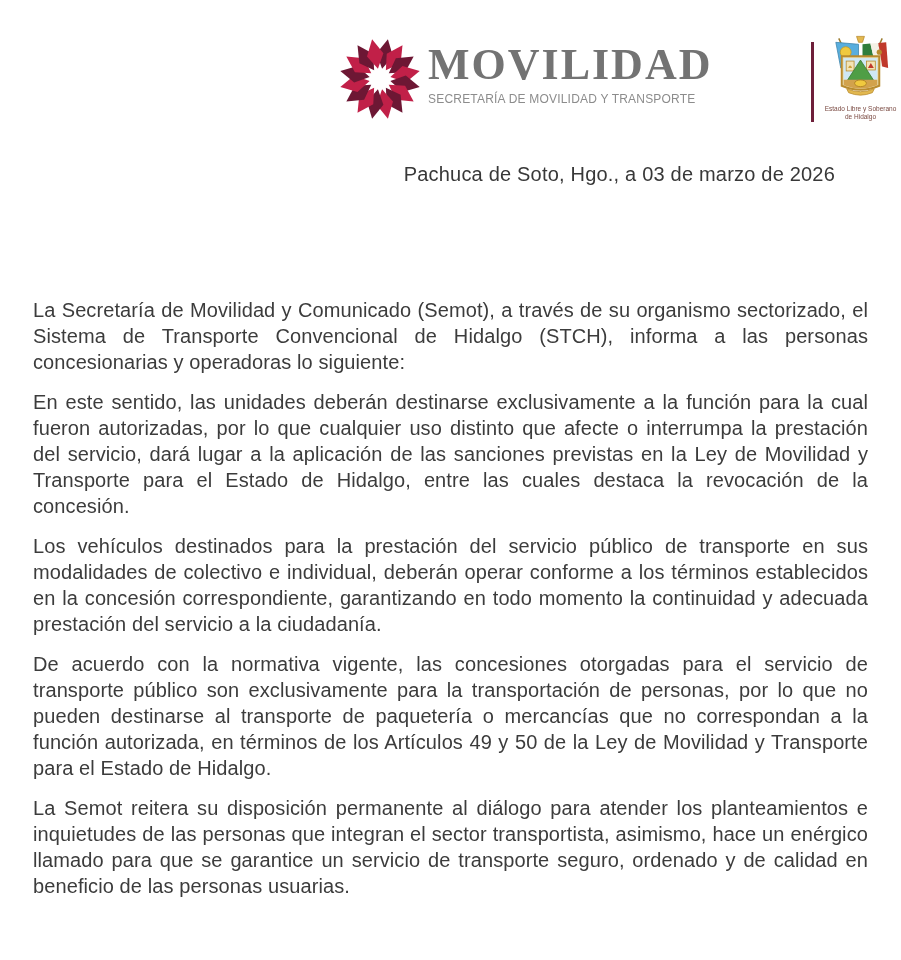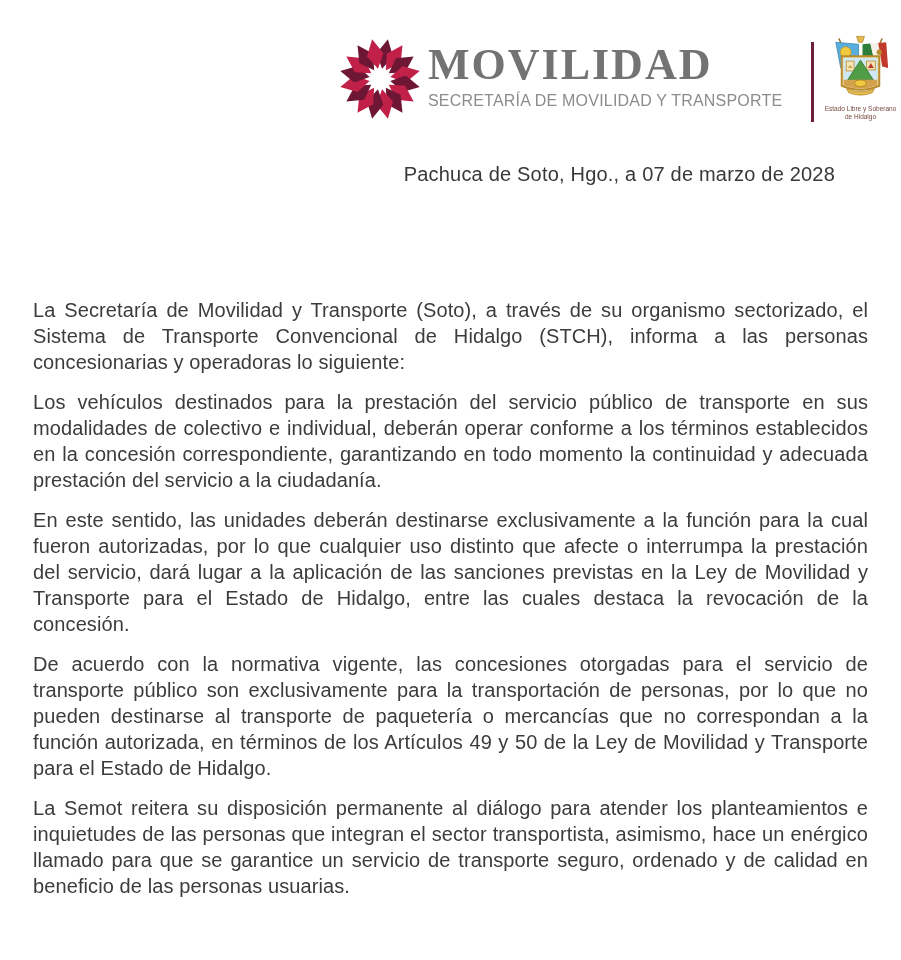--- a/index.html
+++ b/index.html
@@ -8,21 +8,21 @@
     font-family:"Liberation Sans", sans-serif;overflow:hidden;
   }
   
   .star-logo{position:absolute;left:336px;top:33px;}
   .brand{position:absolute;left:428px;top:42px;}
   .brand-title{
     font-family:"Liberation Serif", serif;font-weight:bold;
     font-size:44px;line-height:46px;color:#737373;letter-spacing:2px;
   }
   .brand-subtitle{
-    font-size:16px;color:#8c8c8c;letter-spacing:0.2px;margin-top:4px;
+    font-size:12px;color:#8c8c8c;letter-spacing:0.2px;margin-top:4px;
     white-space:nowrap;
   }
   .header-divider{
     position:absolute;left:811px;top:42px;width:3px;height:80px;
     background:#6e1f3a;
   }
   .crest{position:absolute;left:820px;top:34px;width:81px;text-align:center;}
   .crest-caption{
     font-size:6.5px;line-height:1.3;color:#7a4a42;margin-top:1px;
   }
@@ -111,24 +111,24 @@
 
         <path d="M26,55 Q40,61 54,55 L52,59 Q40,64 28,59 Z" fill="#e2b84f" stroke="#b98b2e" stroke-width="0.8"></path>
       </svg>
       <div class="crest-caption">
         <span>Estado Libre y Soberano</span><br>
         <span>de Hidalgo</span>
       </div>
     </div>
   </header>
 
-  <div class="dateline">Pachuca de Soto, Hgo., a 07 de marzo de 2028</div>
+  <div class="dateline">Pachuca de Soto, Hgo., a 03 de marzo de 2026</div>
 
 
   <main class="doc-body">
-    <p>La Secretaría de Movilidad y Transporte (Soto), a través de su organismo sectorizado, el Sistema de Transporte Convencional de Hidalgo (STCH), informa a las personas concesionarias y operadoras lo siguiente:</p>
+    <p>La Secretaría de Movilidad y Comunicado (Semot), a través de su organismo sectorizado, el Sistema de Transporte Convencional de Hidalgo (STCH), informa a las personas concesionarias y operadoras lo siguiente:</p>
+    <p>En este sentido, las unidades deberán destinarse exclusivamente a la función para la cual fueron autorizadas, por lo que cualquier uso distinto que afecte o interrumpa la prestación del servicio, dará lugar a la aplicación de las sanciones previstas en la Ley de Movilidad y Transporte para el Estado de Hidalgo, entre las cuales destaca la revocación de la concesión.</p>
     <p>Los vehículos destinados para la prestación del servicio público de transporte en sus modalidades de colectivo e individual, deberán operar conforme a los términos establecidos en la concesión correspondiente, garantizando en todo momento la continuidad y adecuada prestación del servicio a la ciudadanía.</p>
-    <p>En este sentido, las unidades deberán destinarse exclusivamente a la función para la cual fueron autorizadas, por lo que cualquier uso distinto que afecte o interrumpa la prestación del servicio, dará lugar a la aplicación de las sanciones previstas en la Ley de Movilidad y Transporte para el Estado de Hidalgo, entre las cuales destaca la revocación de la concesión.</p>
     <p>De acuerdo con la normativa vigente, las concesiones otorgadas para el servicio de transporte público son exclusivamente para la transportación de personas, por lo que no pueden destinarse al transporte de paquetería o mercancías que no correspondan a la función autorizada, en términos de los Artículos 49 y 50 de la Ley de Movilidad y Transporte para el Estado de Hidalgo.</p>
     <p>La Semot reitera su disposición permanente al diálogo para atender los planteamientos e inquietudes de las personas que integran el sector transportista, asimismo, hace un enérgico llamado para que se garantice un servicio de transporte seguro, ordenado y de calidad en beneficio de las personas usuarias.</p>
   </main>
 
 </div>
 
 </body></html>

